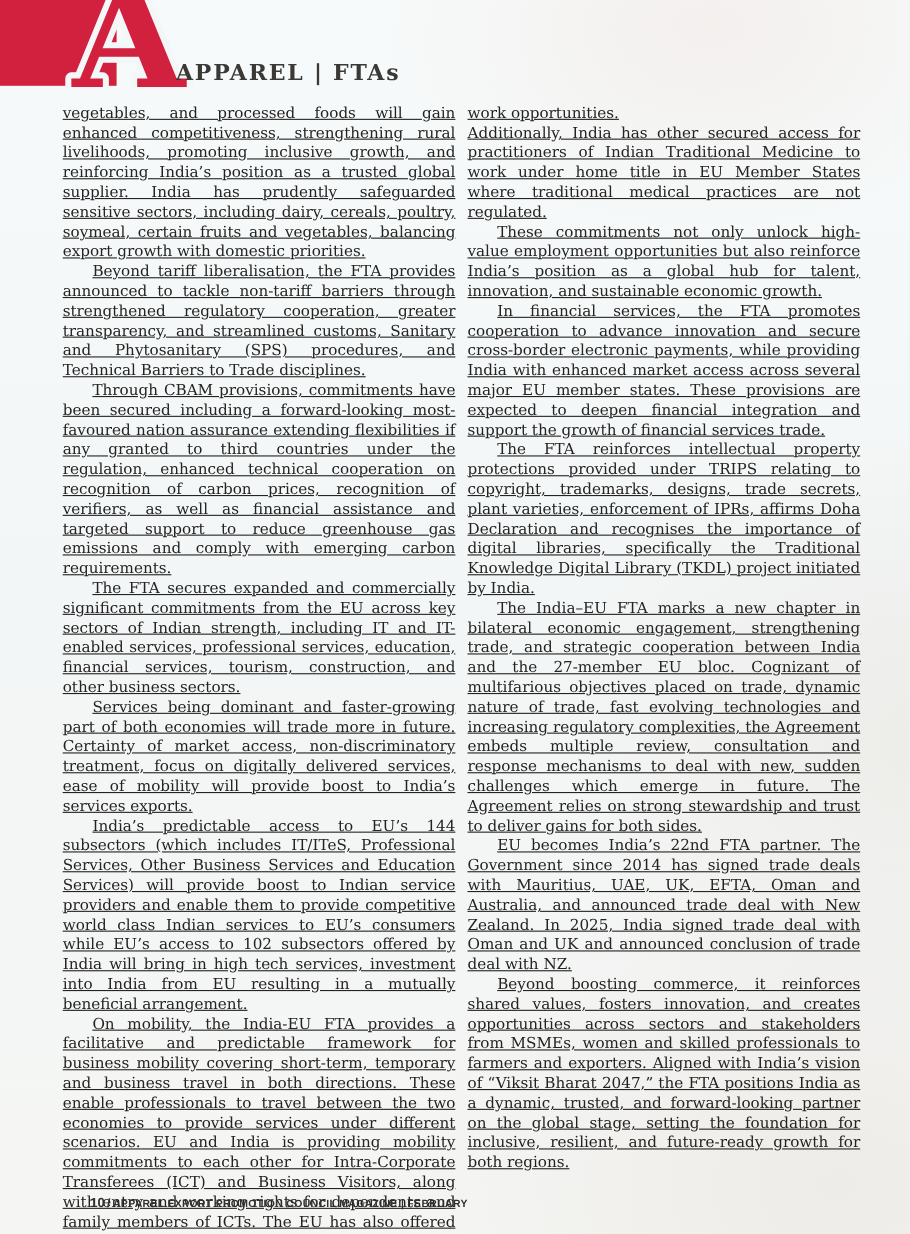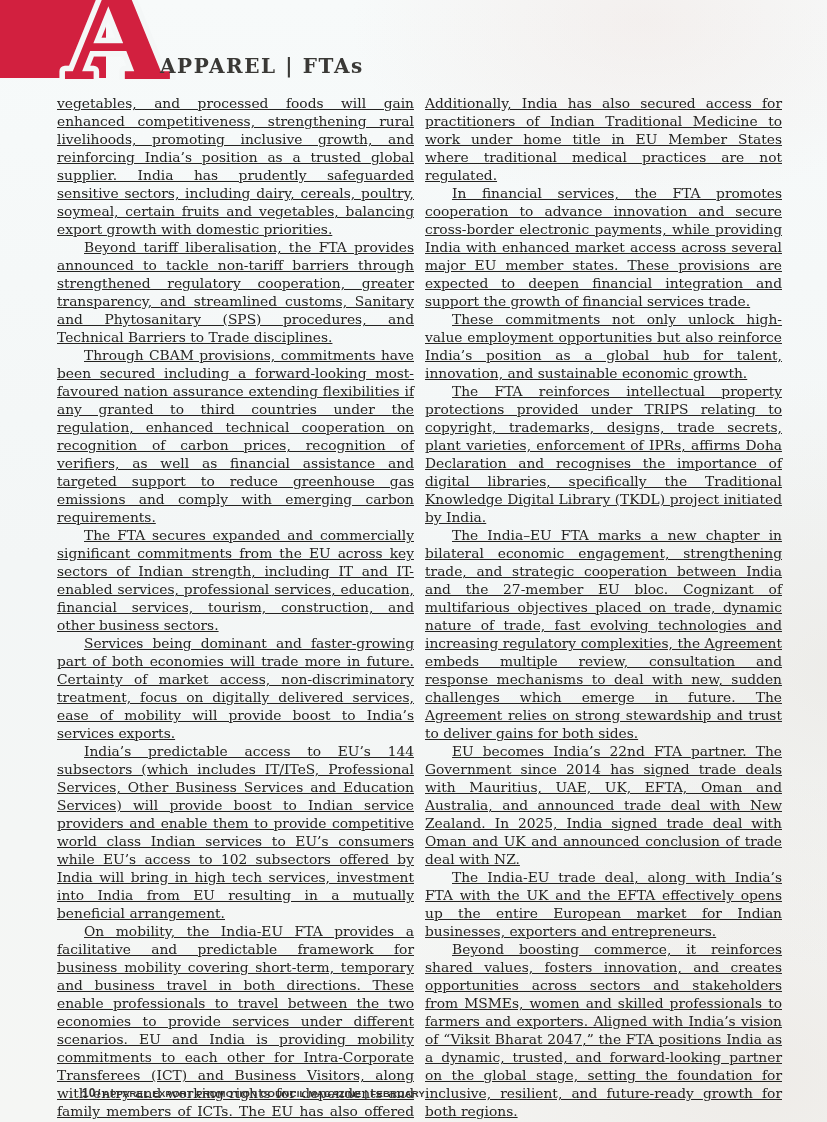--- a/index.html
+++ b/index.html
@@ -92,27 +92,27 @@
   <div class="column left">
       <p class="para">vegetables, and processed foods will gain enhanced competitiveness, strengthening rural livelihoods, promoting inclusive growth, and reinforcing India’s position as a trusted global supplier. India has prudently safeguarded sensitive sectors, including dairy, cereals, poultry, soymeal, certain fruits and vegetables, balancing export growth with domestic priorities.</p>
       <p class="para indent">Beyond tariff liberalisation, the FTA provides announced to tackle non-tariff barriers through strengthened regulatory cooperation, greater transparency, and streamlined customs, Sanitary and Phytosanitary (SPS) procedures, and Technical Barriers to Trade disciplines.</p>
       <p class="para indent">Through CBAM provisions, commitments have been secured including a forward-looking most-favoured nation assurance extending flexibilities if any granted to third countries under the regulation, enhanced technical cooperation on recognition of carbon prices, recognition of verifiers, as well as financial assistance and targeted support to reduce greenhouse gas emissions and comply with emerging carbon requirements.</p>
       <p class="para indent">The FTA secures expanded and commercially significant commitments from the EU across key sectors of Indian strength, including IT and IT-enabled services, professional services, education, financial services, tourism, construction, and other business sectors.</p>
       <p class="para indent">Services being dominant and faster-growing part of both economies will trade more in future. Certainty of market access, non-discriminatory treatment, focus on digitally delivered services, ease of mobility will provide boost to India’s services exports.</p>
       <p class="para indent">India’s predictable access to EU’s 144 subsectors (which includes IT/ITeS, Professional Services, Other Business Services and Education Services) will provide boost to Indian service providers and enable them to provide competitive world class Indian services to EU’s consumers while EU’s access to 102 subsectors offered by India will bring in high tech services, investment into India from EU resulting in a mutually beneficial arrangement.</p>
       <p class="para indent">On mobility, the India-EU FTA provides a facilitative and predictable framework for business mobility covering short-term, temporary and business travel in both directions. These enable professionals to travel between the two economies to provide services under different scenarios. EU and India is providing mobility commitments to each other for Intra-Corporate Transferees (ICT) and Business Visitors, along with entry and working rights for dependents and family members of ICTs. The EU has also offered commitments in 37 sectors/sub-sectors for Contractual Service Suppliers (CSS) and 17 sectors/sub-sectors for Independent Professionals (IP), many of which are sectors of interest to India, including Professional Services, Computer and related Services, Research and Development Services, and Education Services.</p>
     </div>
   <div class="column right">
-      <p class="para">Additionally, India has also secured access for practitioners of Indian Traditional Medicine to work under home title in EU Member States where traditional medical practices are not regulated.</p>
+      <p class="para">work opportunities.</p>
+      <p class="para">Additionally, India has other secured access for practitioners of Indian Traditional Medicine to work under home title in EU Member States where traditional medical practices are not regulated.</p>
+      <p class="para indent">These commitments not only unlock high-value employment opportunities but also reinforce India’s position as a global hub for talent, innovation, and sustainable economic growth.</p>
       <p class="para indent">In financial services, the FTA promotes cooperation to advance innovation and secure cross-border electronic payments, while providing India with enhanced market access across several major EU member states. These provisions are expected to deepen financial integration and support the growth of financial services trade.</p>
-      <p class="para indent">These commitments not only unlock high-value employment opportunities but also reinforce India’s position as a global hub for talent, innovation, and sustainable economic growth.</p>
       <p class="para indent">The FTA reinforces intellectual property protections provided under TRIPS relating to copyright, trademarks, designs, trade secrets, plant varieties, enforcement of IPRs, affirms Doha Declaration and recognises the importance of digital libraries, specifically the Traditional Knowledge Digital Library (TKDL) project initiated by India.</p>
       <p class="para indent">The India–EU FTA marks a new chapter in bilateral economic engagement, strengthening trade, and strategic cooperation between India and the 27-member EU bloc. Cognizant of multifarious objectives placed on trade, dynamic nature of trade, fast evolving technologies and increasing regulatory complexities, the Agreement embeds multiple review, consultation and response mechanisms to deal with new, sudden challenges which emerge in future. The Agreement relies on strong stewardship and trust to deliver gains for both sides.</p>
       <p class="para indent">EU becomes India’s 22nd FTA partner. The Government since 2014 has signed trade deals with Mauritius, UAE, UK, EFTA, Oman and Australia, and announced trade deal with New Zealand. In 2025, India signed trade deal with Oman and UK and announced conclusion of trade deal with NZ.</p>
-      <p class="para indent">The India-EU trade deal, along with India’s FTA with the UK and the EFTA effectively opens up the entire European market for Indian businesses, exporters and entrepreneurs.</p>
       <p class="para indent">Beyond boosting commerce, it reinforces shared values, fosters innovation, and creates opportunities across sectors and stakeholders from MSMEs, women and skilled professionals to farmers and exporters. Aligned with India’s vision of “Viksit Bharat 2047,” the FTA positions India as a dynamic, trusted, and forward-looking partner on the global stage, setting the foundation for inclusive, resilient, and future-ready growth for both regions.</p>
     </div>
 
   <div class="footer">
     <span class="page-num">10</span><span class="sep">/</span><span>APPAREL EXPORT PROMOTION COUNCIL MAGAZINE | FEBRUARY</span>
   </div>
 
 </div>
 
 </body></html>

